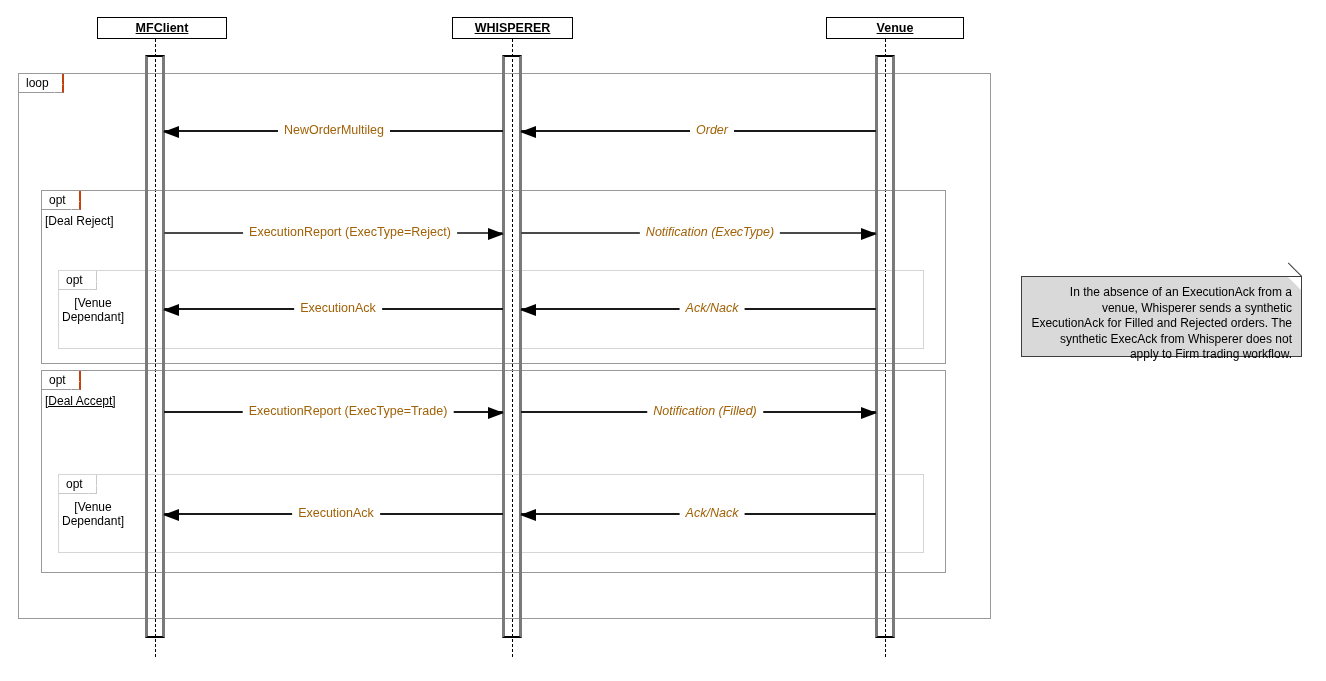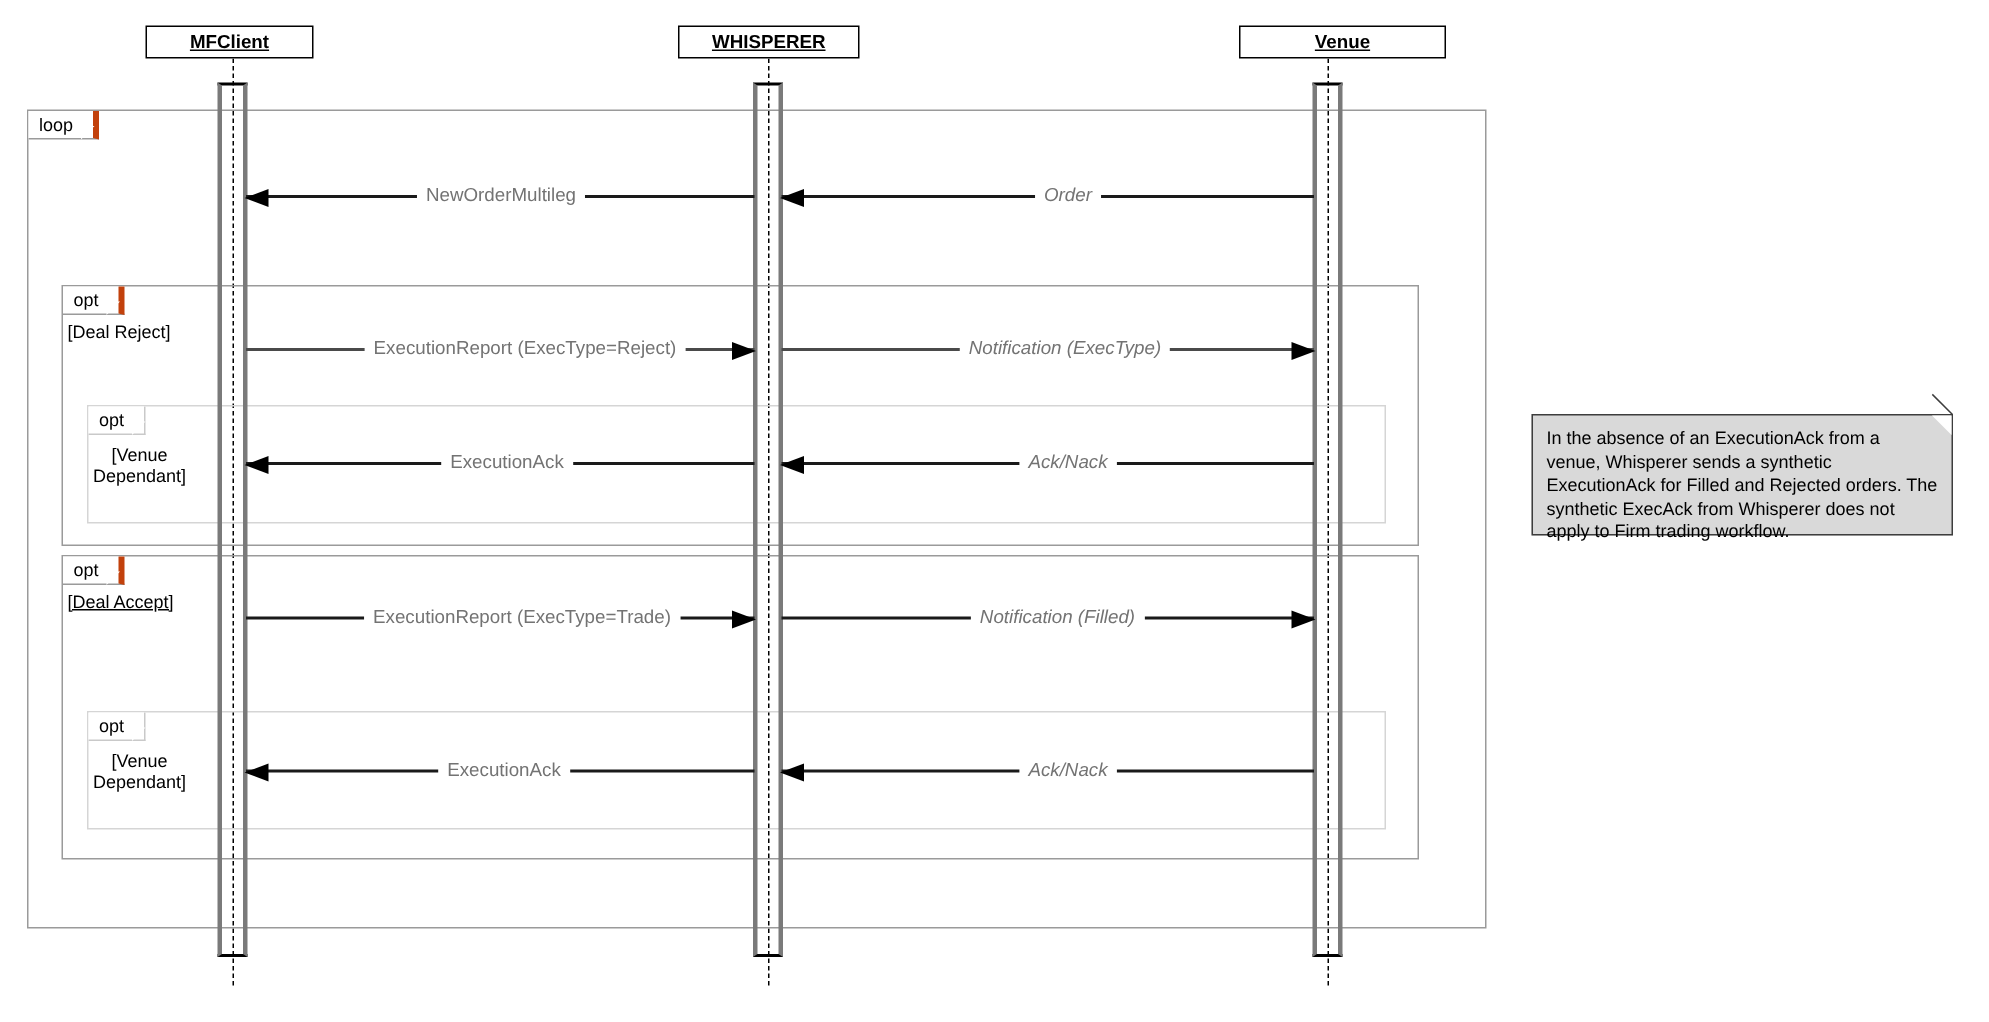--- a/index.html
+++ b/index.html
@@ -72,21 +72,21 @@
     position: absolute;
     box-sizing: border-box;
     left: 0;
     top: 0;
     height: 19px;
     padding: 0 13px 0 7px;
     font-size: 12px;
     line-height: 18px;
     color: #000000;
     background: #ffffff;
-    border-right: 4px solid #c2410c;
+    border-right: 2px solid #c2410c;
     border-bottom: 1px solid #9a9a9a;
     z-index: 4;
     white-space: nowrap;
   }
   .frag-tab::after {
     content: "";
     position: absolute;
     right: -1px;
     bottom: -1px;
     width: 0;
@@ -134,41 +134,41 @@
   .arrowhead.right {
     right: -1px;
     border-top: 6.5px solid transparent;
     border-bottom: 6.5px solid transparent;
     border-left: 16px solid #000000;
   }
   .msg-label {
     position: absolute;
     font-size: 12.5px;
     line-height: 14px;
-    color: #737373;
+    color: #a16207;
     background: #ffffff;
     padding: 0 6px;
     white-space: nowrap;
     z-index: 6;
     transform: translate(-50%, -50%);
   }
   .msg-label.italic {
     font-style: italic;
   }
 
   
   .note {
     position: absolute;
     box-sizing: border-box;
     background: #d9d9d9;
     border: 1px solid #3d3d3d;
     font-size: 12px;
     line-height: 15.5px;
     color: #000000;
-    text-align: left;
+    text-align: right;
     padding: 8px 9px 14px 9px;
     z-index: 8;
   }
   .note-fold {
     position: absolute;
     top: 0;
     right: 0;
     width: 0;
     height: 0;
     border-left: 13px solid transparent;
@@ -189,21 +189,21 @@
 </style>
 </head>
 <body>
 
 <div id="canvas">
 
   <div class="lifeline" style="left:155px; top:39px; height:618px;"></div>
   <div class="lifeline" style="left:512px; top:39px; height:618px;"></div>
   <div class="lifeline" style="left:885px; top:39px; height:618px;"></div>
 
-  <div class="participant" style="left:97px; top:17px; width:112px;">
+  <div class="participant" style="left:97px; top:17px; width:130px;">
     <span>MFClient</span>
   </div>
   <div class="participant" style="left:452px; top:17px; width:121px;">
     <span>WHISPERER</span>
   </div>
   <div class="participant" style="left:826px; top:17px; width:138px;">
     <span>Venue</span>
   </div>
 
   <div class="activation" style="left:145px; top:55px; width:20px; height:583px;"></div>

